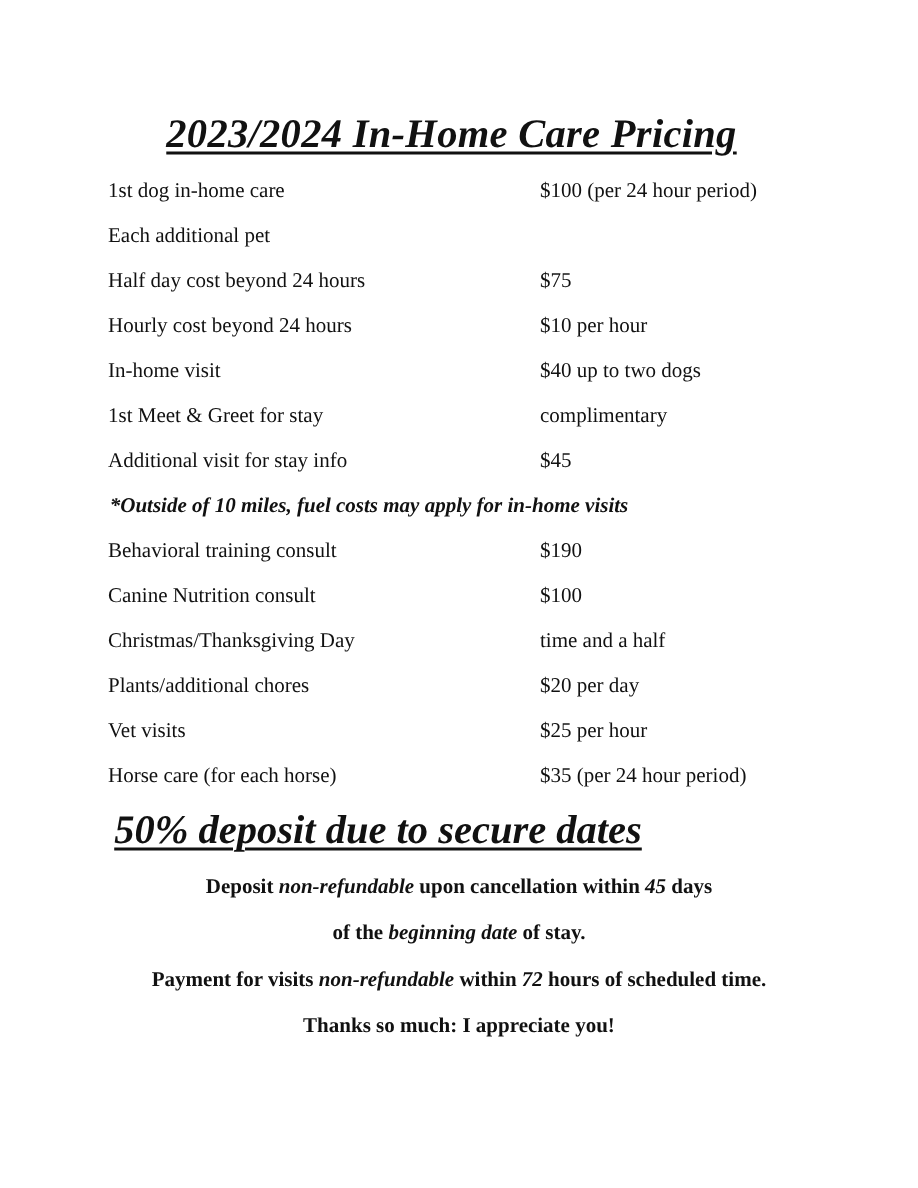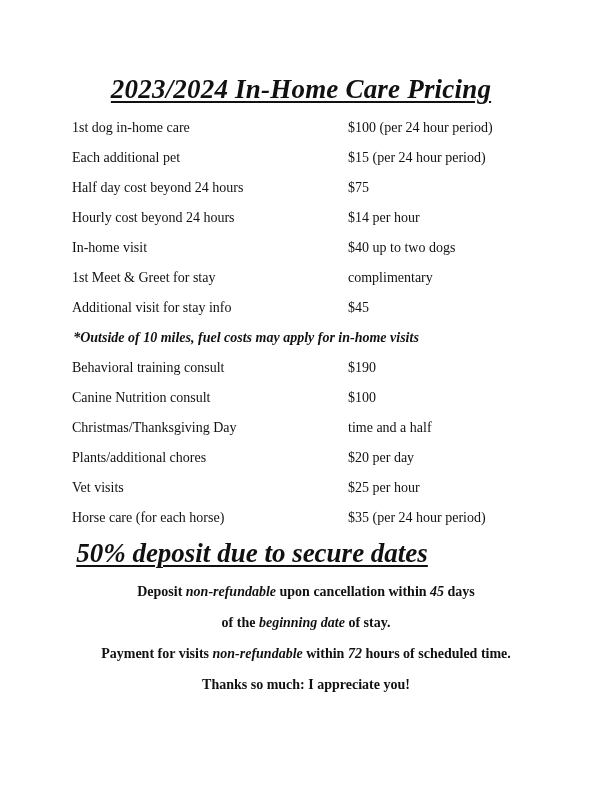--- a/index.html
+++ b/index.html
@@ -3,50 +3,49 @@
 <meta charset="utf-8">
 <style>
   html, body { margin: 0; padding: 0; background: #ffffff; }
   body { width: 612px; height: 792px; position: relative; overflow: hidden;
          font-family: "Liberation Serif", "DejaVu Serif", serif; color: #111111; }
   .title { position: absolute; left: 0; width: 602px; top: 74px; text-align: center;
            font-size: 27px; font-weight: bold; font-style: italic; text-decoration: underline;
            text-decoration-thickness: 2px; text-underline-offset: 3px; letter-spacing: 0.2px; }
   .row { position: absolute; left: 72px; width: 470px; height: 20px; font-size: 14px; font-weight: normal; }
   .row .label { position: absolute; left: 0; top: 0; white-space: nowrap; }
-  .row .value { position: absolute; left: 276px; top: 0; white-space: nowrap; }
+  .row .value { position: absolute; left: 288px; top: 0; white-space: nowrap; }
   .note { position: absolute; left: 0; width: 492px; text-align: center; font-size: 14px;
           font-weight: bold; font-style: italic; }
   .deposit-title { position: absolute; left: 0; width: 504px; top: 538px; text-align: center;
                    font-size: 27px; font-weight: bold; font-style: italic; text-decoration: underline;
                    text-decoration-thickness: 2px; text-underline-offset: 3px; }
   .para { position: absolute; left: 0; width: 612px; text-align: center; font-size: 14px; font-weight: bold; white-space: nowrap; }
   .para i { font-style: italic; }
 </style>
 </head>
 <body>
 
 <div class="title">2023/2024 In-Home Care Pricing</div>
 
 <div>
   <div class="row" style="top:120px">
     <span class="label">1st dog in-home care</span>
     <span class="value">$100 (per 24 hour period)</span>
   </div>
   <div class="row" style="top:150px">
     <span class="label">Each additional pet</span>
-    <span class="value">$15 (per 24 hour period)</span>
   </div>
   <div class="row" style="top:180px">
     <span class="label">Half  day cost beyond 24 hours</span>
     <span class="value">$75</span>
   </div>
   <div class="row" style="top:210px">
     <span class="label">Hourly cost beyond 24 hours</span>
-    <span class="value">$14 per hour</span>
+    <span class="value">$10 per hour</span>
   </div>
   <div class="row" style="top:240px">
     <span class="label">In-home visit</span>
     <span class="value">$40 up to two dogs</span>
   </div>
   <div class="row" style="top:270px">
     <span class="label">1st Meet &amp; Greet for stay</span>
     <span class="value">complimentary</span>
   </div>
   <div class="row" style="top:300px">

